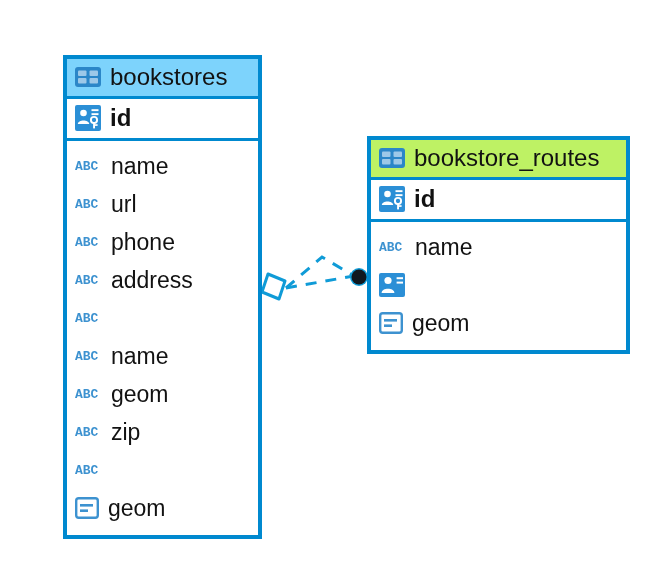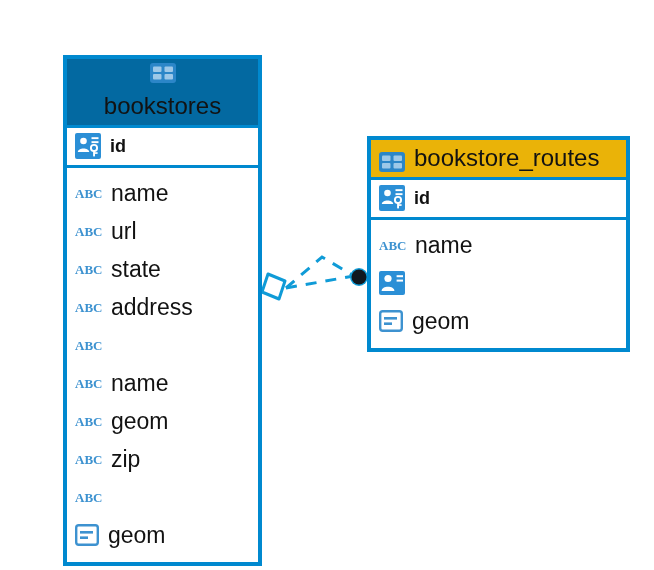--- a/index.html
+++ b/index.html
@@ -21,51 +21,51 @@
   }
   .entity-header{
     display:flex;align-items:center;
     gap:9px;
     padding:4px 8px 5px 8px;
     box-sizing:border-box;
     font-size:24px;
     color:#121212;
     white-space:nowrap;
   }
-  .entity-header.selected{background:#0369a1;flex-direction:column;}
-  .entity-header.plain{background:#eab308;align-items:flex-end;}
+  .entity-header.selected{background:#7dd3fc;}
+  .entity-header.plain{background:#bef264;}
 
   .pk-row{
     display:flex;align-items:center;gap:9px;
     padding:5px 8px 6px 8px;
     box-sizing:border-box;
     border-top:3px solid #0089cf;
     border-bottom:3px solid #0089cf;
-    font-size:18px;font-weight:bold;color:#111111;
+    font-size:24px;font-weight:bold;color:#111111;
     background:#ffffff;
     white-space:nowrap;
   }
 
   .fields{padding:6px 8px 8px 8px;box-sizing:border-box;background:#ffffff;}
   .field-row{
     display:flex;align-items:center;gap:9px;
     height:38px;
     font-size:23px;
     color:#121212;
     white-space:nowrap;
   }
 
   
   .icon{flex:0 0 auto;display:inline-block;line-height:0;}
   .icon svg{display:block;}
 
   .abc-icon{
     flex:0 0 auto;
     width:27px;
-    font-family:Liberation Serif, serif;
+    font-family:Liberation Mono, monospace;
     font-size:13px;
     font-weight:bold;
     letter-spacing:0px;
     color:#3d92d0;
     line-height:1;
     text-align:left;
   }
 
   
   #connector{position:absolute;left:0;top:0;pointer-events:none;}
@@ -126,21 +126,21 @@
       <div class="field-row">
         <span class="abc-icon">ABC</span>
         <span>name</span>
       </div>
       <div class="field-row">
         <span class="abc-icon">ABC</span>
         <span>url</span>
       </div>
       <div class="field-row">
         <span class="abc-icon">ABC</span>
-        <span>state</span>
+        <span>phone</span>
       </div>
       <div class="field-row">
         <span class="abc-icon">ABC</span>
         <span>address</span>
       </div>
       <div class="field-row">
         <span class="abc-icon">ABC</span>
       </div>
       <div class="field-row">
         <span class="abc-icon">ABC</span>

